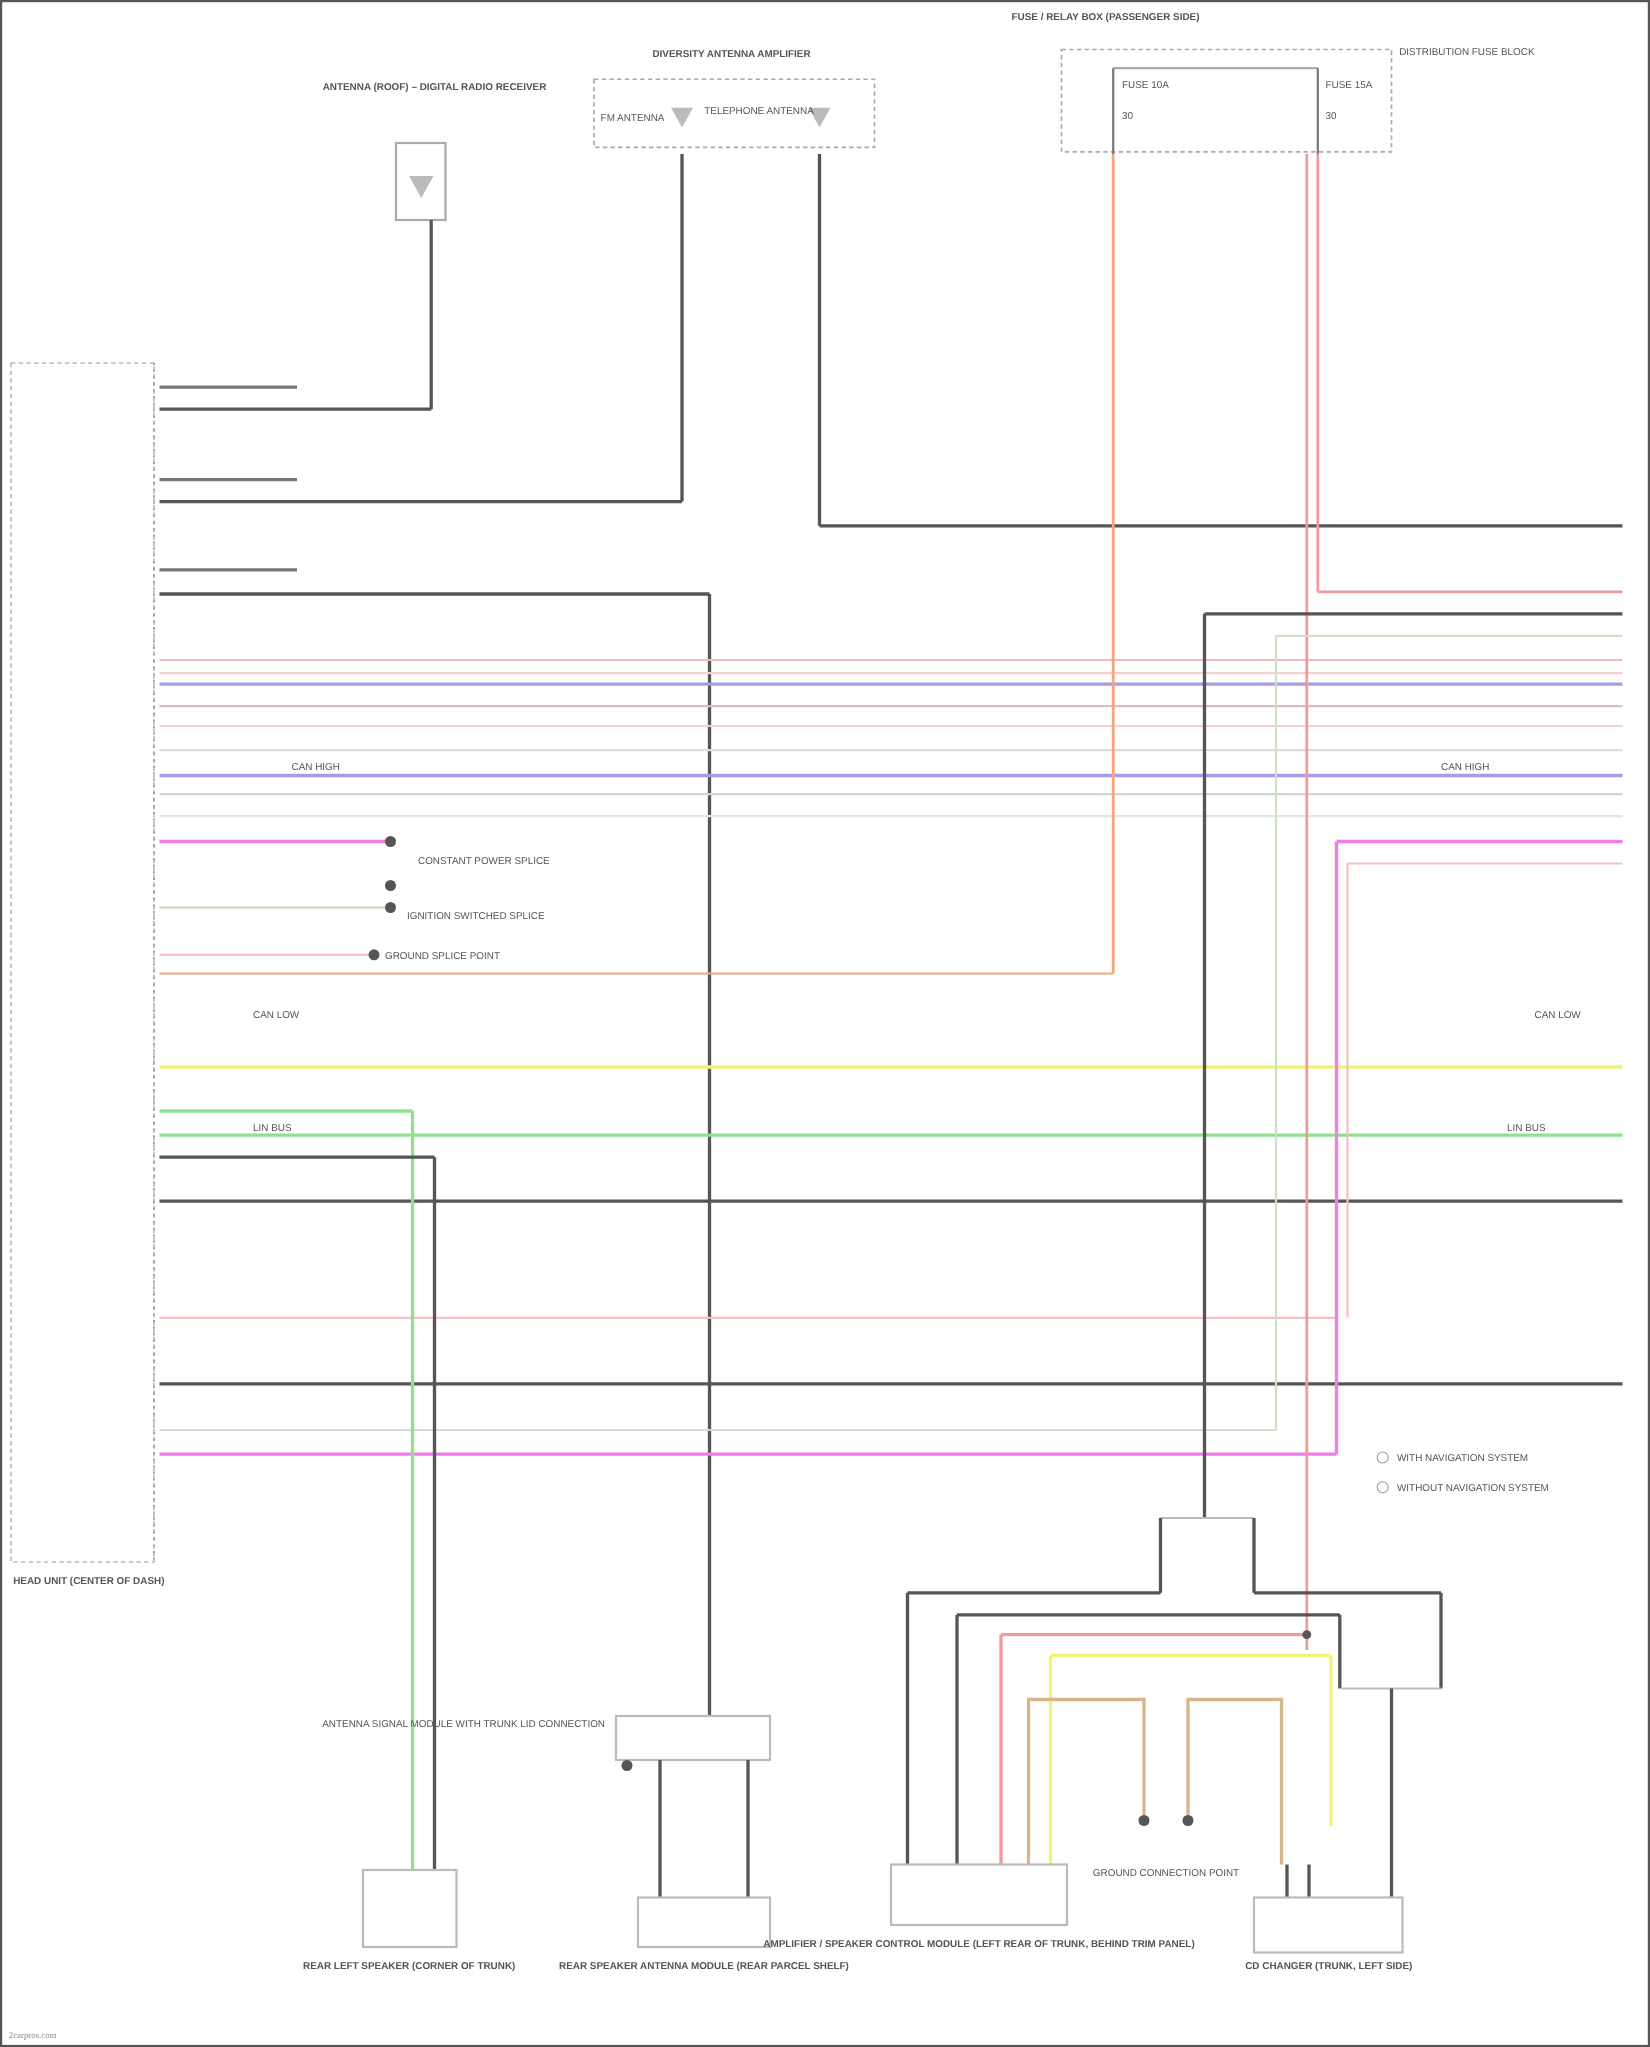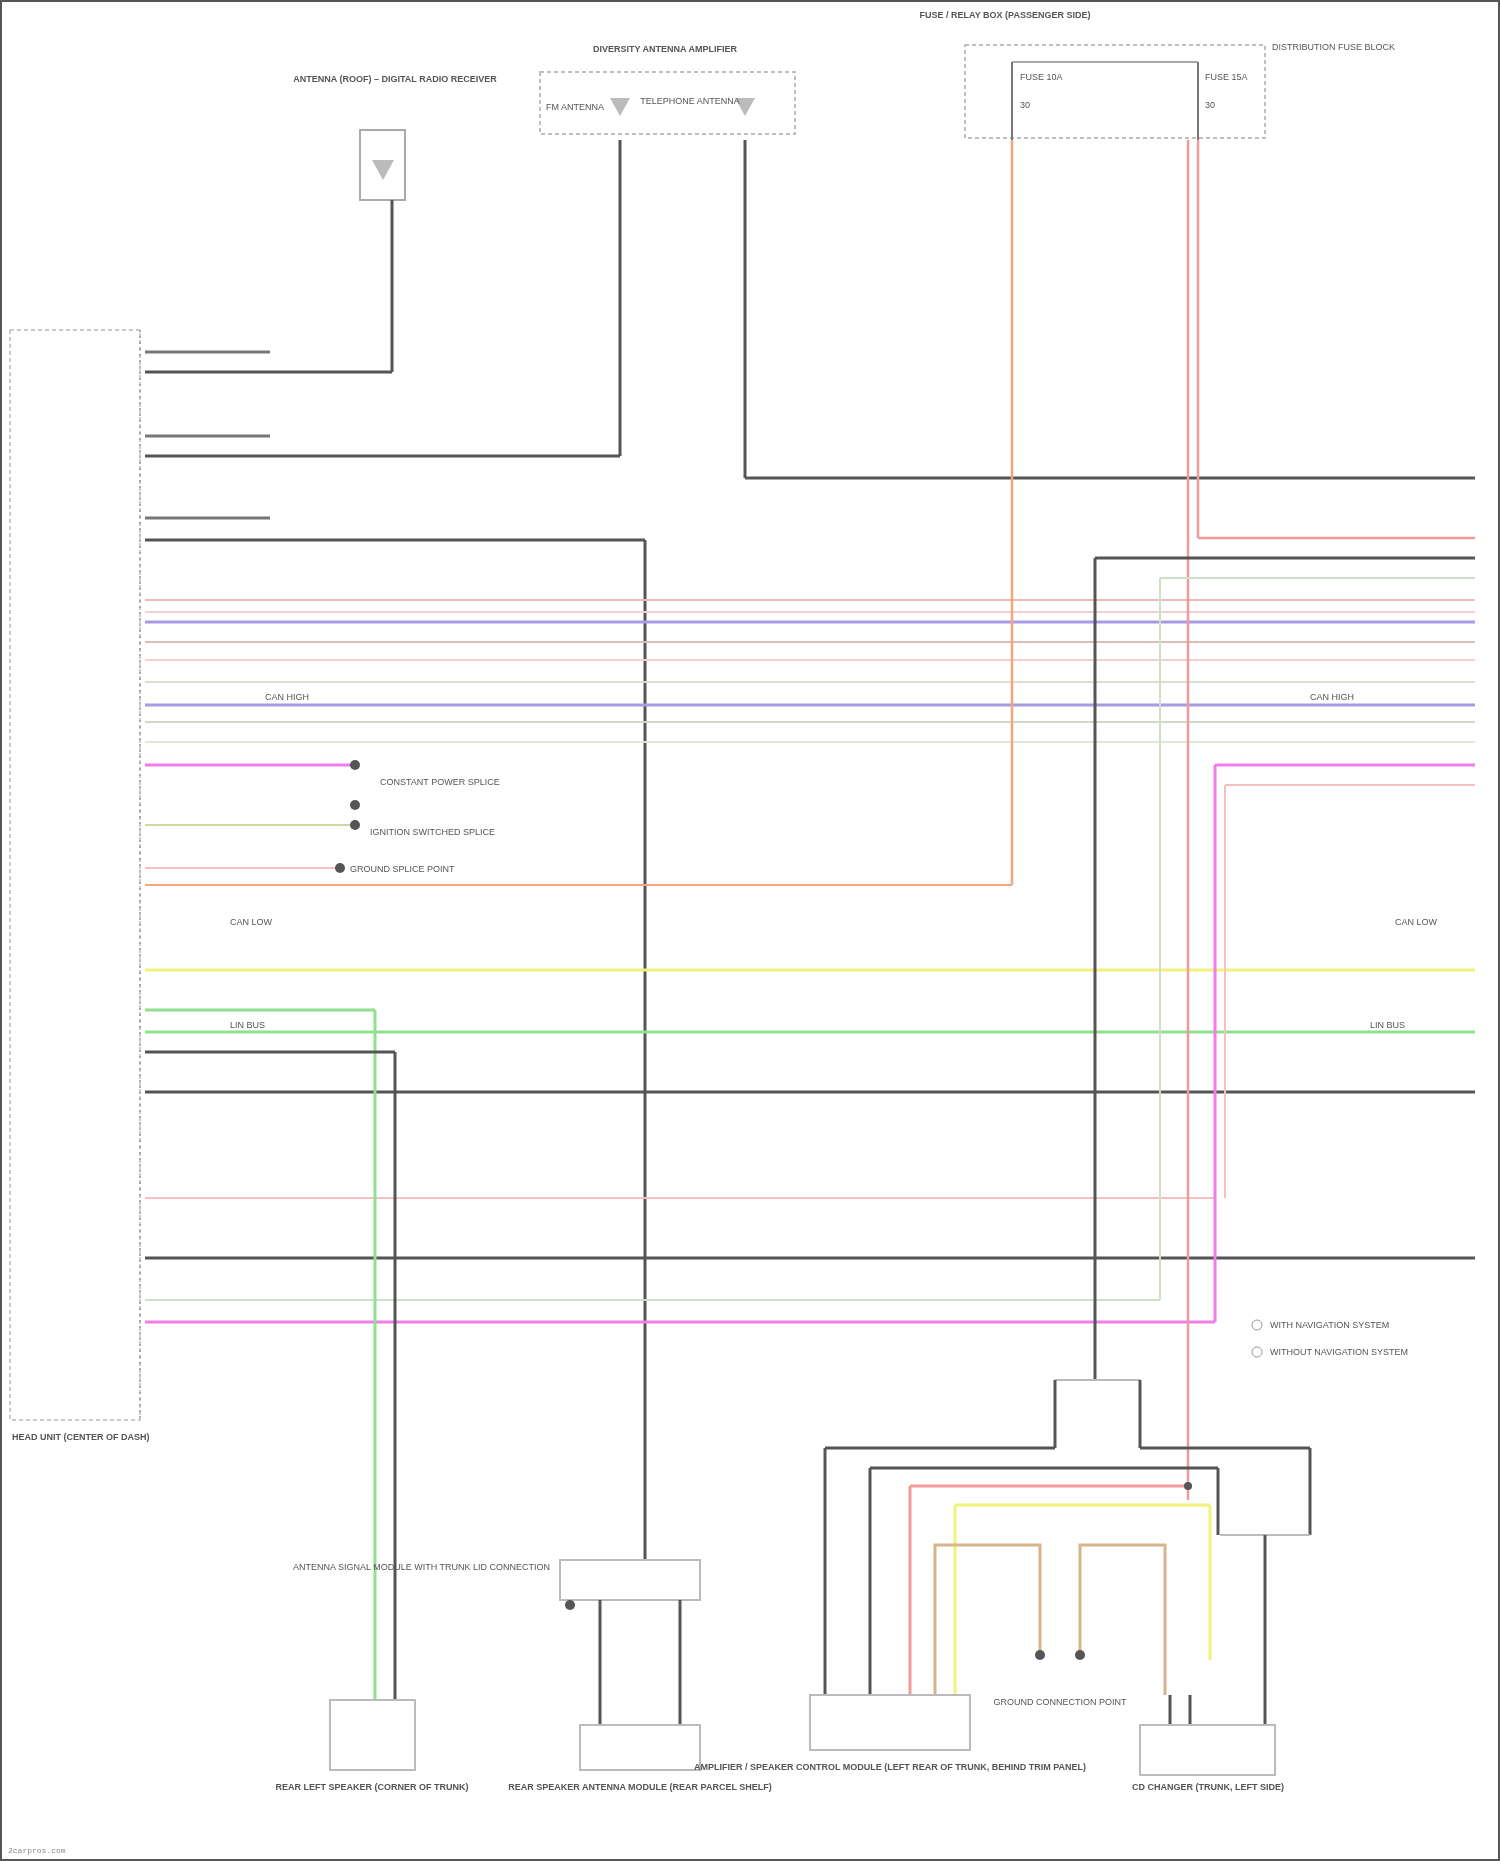--- a/index.html
+++ b/index.html
@@ -1,21 +1,21 @@
 <!DOCTYPE html>
 <html><head>
 <meta charset="utf-8">
 <style>
   html,body{margin:0;padding:0;background:#ffffff;}
   body{width:1500px;height:1861px;position:relative;overflow:hidden;font-family:"Liberation Sans",sans-serif;}
   .frame{position:absolute;left:0;top:0;width:1496px;height:1857px;border:2px solid #555;}
   svg{position:absolute;left:0;top:0;}
   .lbl{font-family:"Liberation Sans",sans-serif;font-size:9px;fill:#555;}
   .lblb{font-family:"Liberation Sans",sans-serif;font-size:9px;fill:#555;font-weight:bold;}
-  .foot{position:absolute;left:8px;bottom:6px;font-size:8px;color:#888;font-family:Liberation Mono, monospace;}
+  .foot{position:absolute;left:8px;bottom:6px;font-size:8px;color:#888;font-family:Liberation Serif, serif;}
 </style>
 </head>
 <body>
 
 <div class="frame"></div>
 
 <svg width="1500" height="1861" viewBox="0 0 1500 1861">
 
   <g>
     <rect x="360" y="130" width="45" height="70" fill="#fff" stroke="#aaa" stroke-width="2"></rect>

